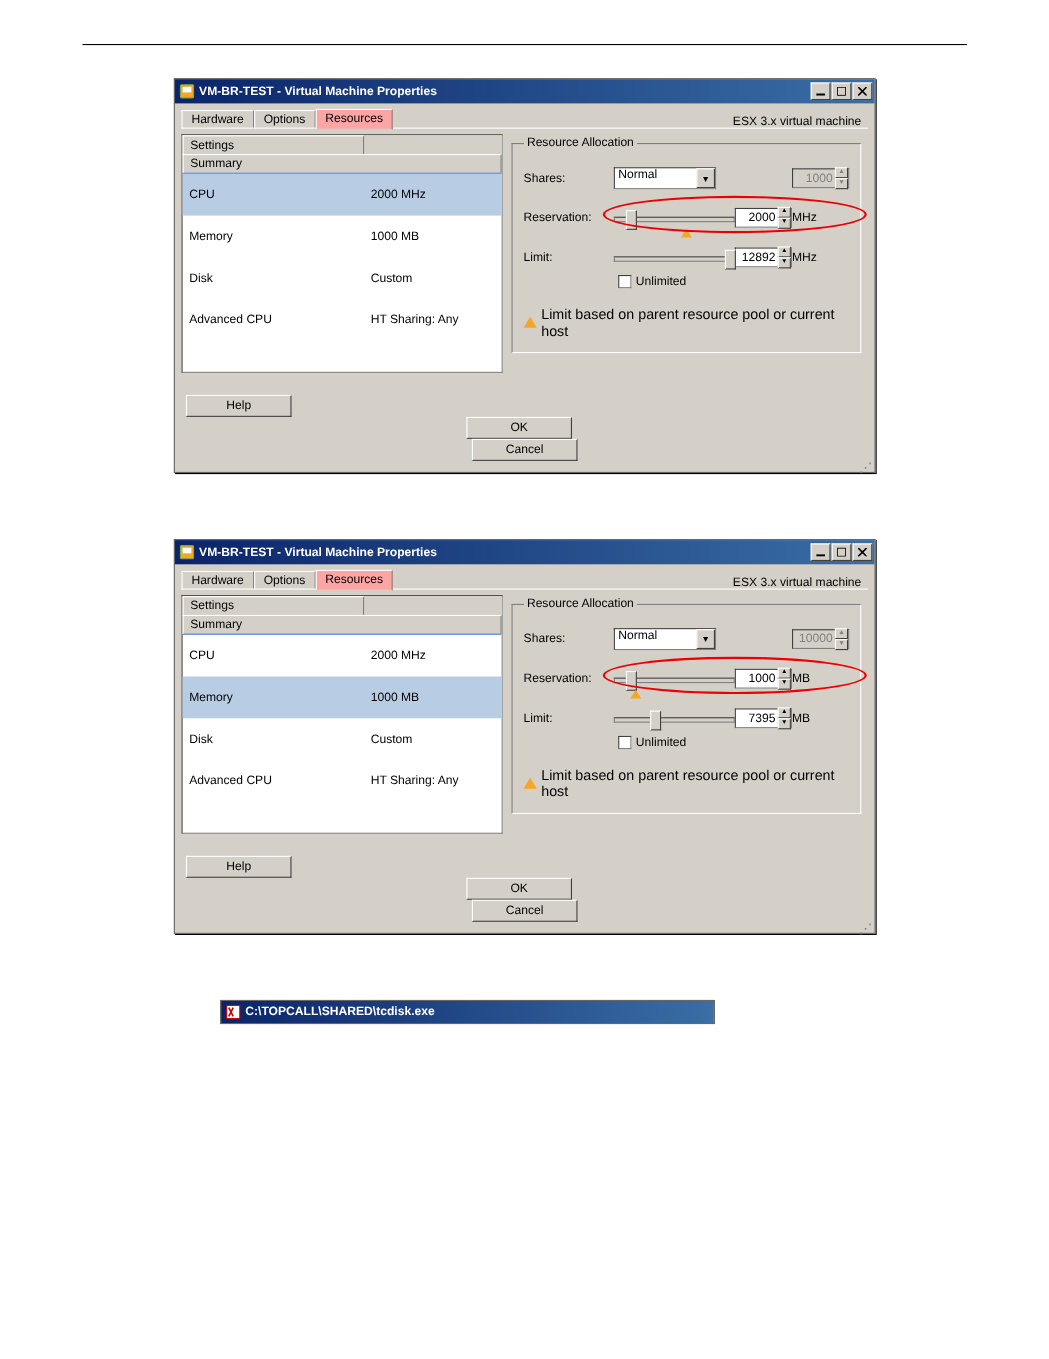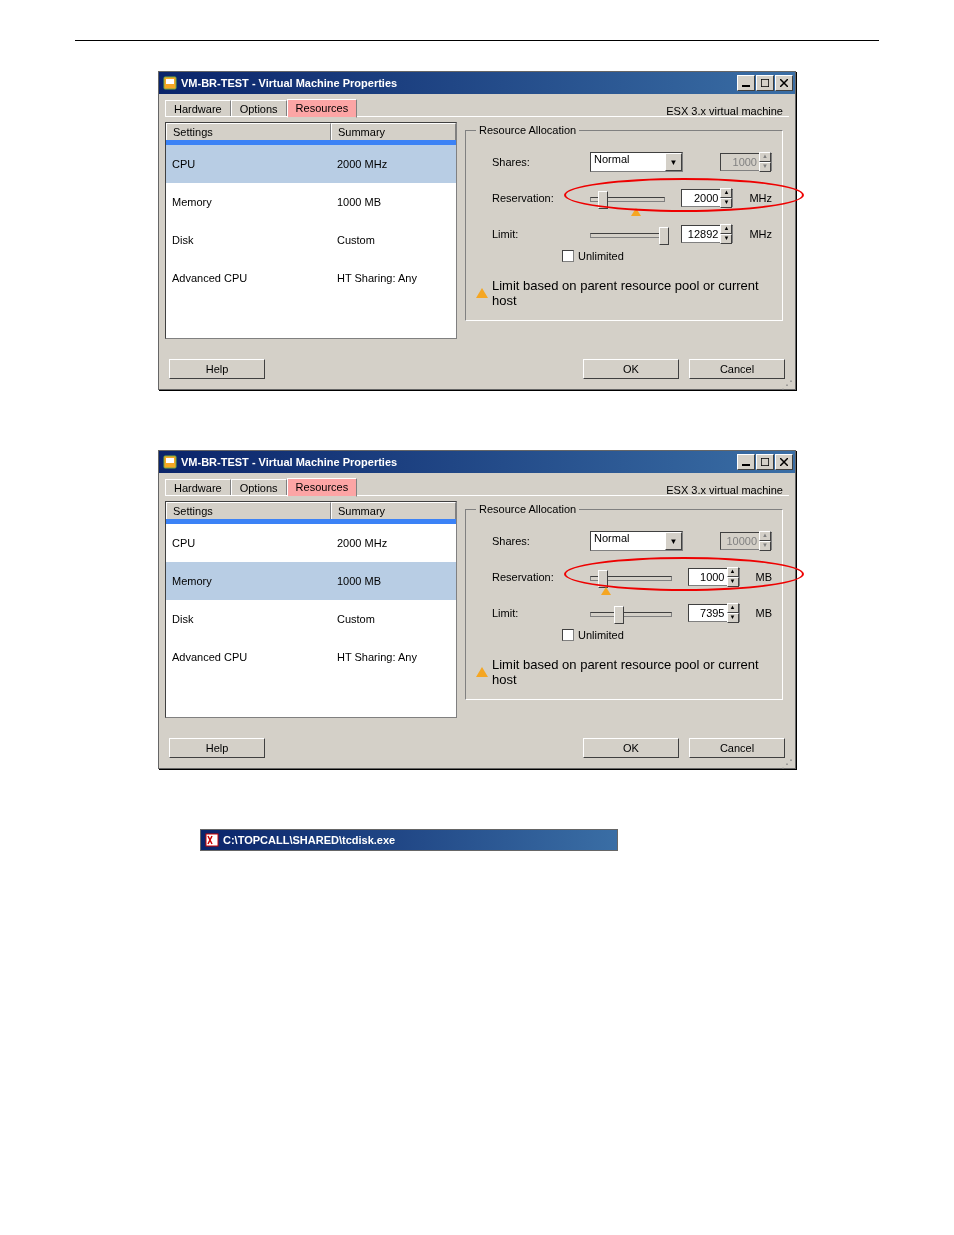--- a/index.html
+++ b/index.html
@@ -104,21 +104,22 @@
     width: 290px;
     background: #fff;
     border: 1px solid #808080;
     border-top-color: #404040;
     border-left-color: #404040;
     height: 215px;
   }
   .settings-header {
     display: flex;
     background: #d4d0c8;
-    border-bottom: 5px solid #3b82f6;
+    border-bottom: 1px solid #3b82f6;
+    flex-direction: column;
   }
   .settings-header .col {
     padding: 2px 6px;
     border-right: 1px solid #808080;
     border-top: 1px solid #fff;
     border-left: 1px solid #fff;
     font-size: 11px;
   }
   .settings-header .col.c1 { width: 165px; box-sizing: border-box; }
   .settings-header .col.c2 { flex: 1; }
@@ -146,23 +147,23 @@
     margin: 0;
     padding: 10px 10px 12px 10px;
   }
   fieldset.ra legend {
     font-size: 11px;
     padding: 0 3px;
   }
   .ra-row {
     display: flex;
     align-items: center;
-    margin: 6px 0 16px 16px;
-    font-size: 11px;
-    gap: 16px;
+    margin: 6px 0 16px 0;
+    font-size: 11px;
+    gap: 0;
     position: relative;
   }
   .ra-row .label { width: 82px; }
   .combo {
     width: 88px;
     height: 18px;
     background: #fff;
     border: 1px solid #808080;
     border-top-color:#404040;
     border-left-color:#404040;
@@ -270,20 +271,21 @@
   .hint-row .warn {
     width:0;height:0;
     border-left:6px solid transparent;
     border-right:6px solid transparent;
     border-bottom:10px solid #f5a623;
   }
   .button-row {
     display:flex;
     padding: 20px 10px 8px 10px;
     align-items:center;
+    flex-direction:column;
   }
   .btn {
     min-width: 74px;
     padding: 3px 10px;
     background:#d4d0c8;
     border:1px solid #404040;
     border-top-color:#fff;
     border-left-color:#fff;
     text-align:center;
     font-size:11px;
@@ -300,21 +302,21 @@
   }
   .red-ellipse {
     position:absolute;
     border:2px solid #e00;
     border-radius:50%;
     pointer-events:none;
   }
 
   
   .console-wrap {
-    width: 418px;
+    width: 450px;
     margin: 0 0 40px 200px;
   }
   .console-title {
     background: linear-gradient(to right, #0a246a, #3a6ea5);
     color:#fff;
     font-weight:bold;
     padding:3px 4px;
     font-size:11px;
     display:flex;
     align-items:center;

